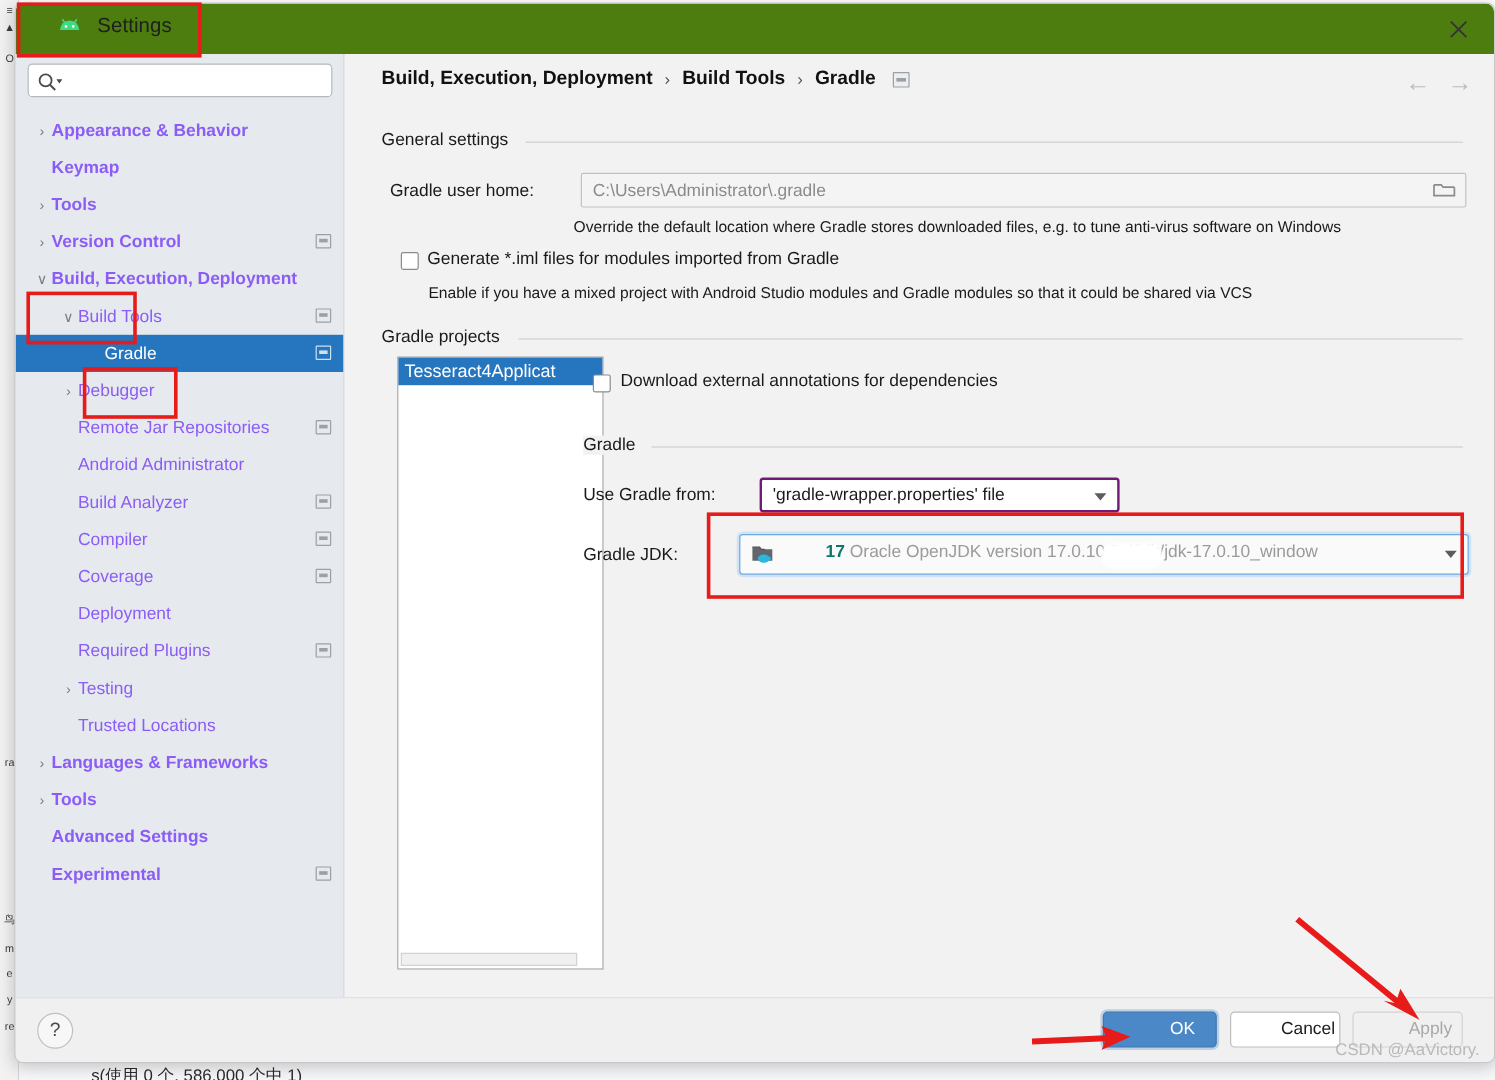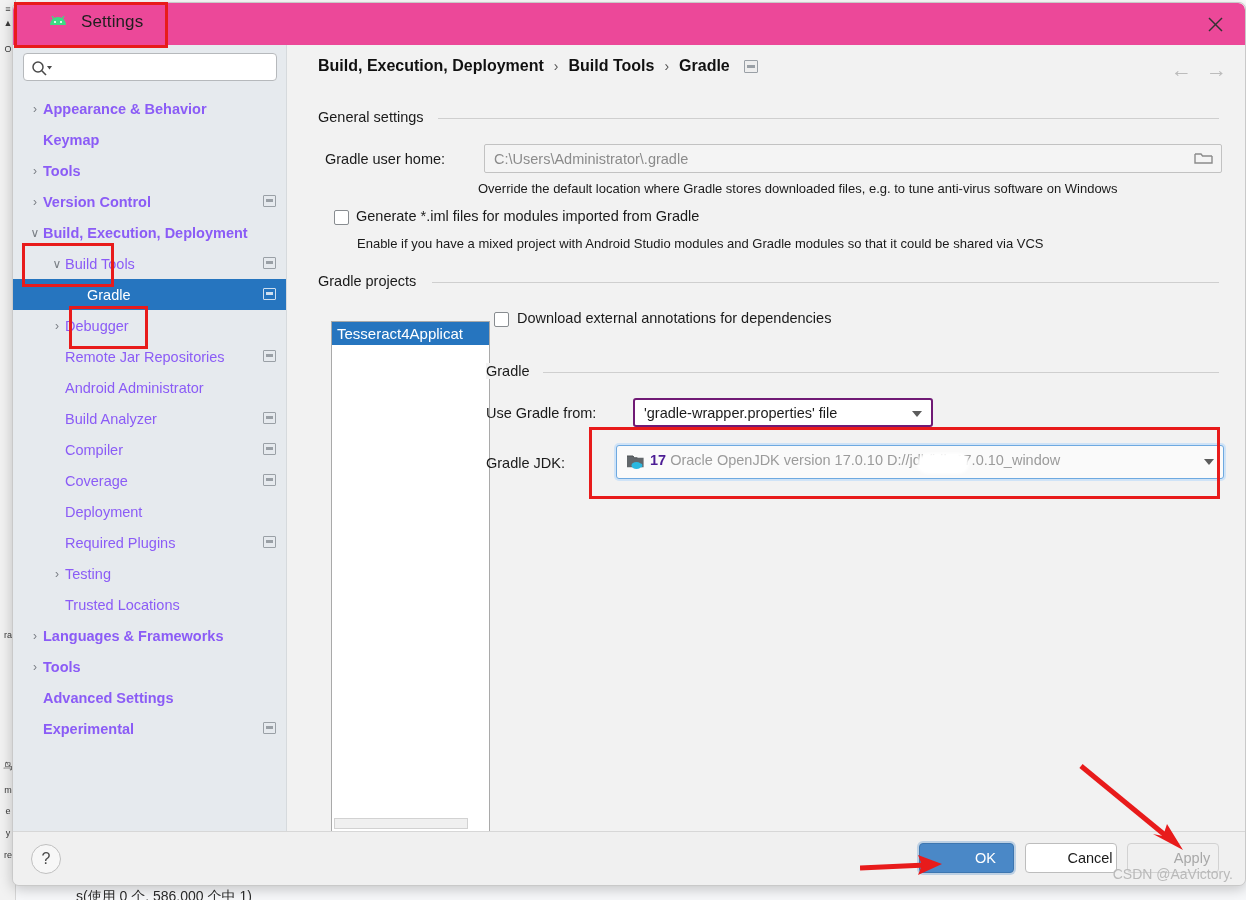--- a/index.html
+++ b/index.html
@@ -48,21 +48,21 @@
     background: #f2f2f2;
     border: 1px solid #c9c9c9;
     border-radius: 7px;
     box-shadow: 0 3px 14px rgba(0,0,0,0.22);
     overflow: hidden;
   }
 
   
   .title-bar {
     position: absolute; left: 0; top: 0; width: 100%; height: 42px;
-    background: #ec4899;
+    background: #4d7c0f;
     border-top-left-radius: 7px; border-top-right-radius: 7px;
   }
   .android-icon {
     position: absolute; left: 34px; top: 11px; width: 22px; height: 18px;
   }
   .title-text {
     position: absolute; left: 68px; top: 9px;
     font-size: 17px; color: #1f1f1f; letter-spacing: .1px;
   }
   .close-btn {
@@ -214,21 +214,21 @@
     position: absolute; right: 9px; top: 11px;
     width: 0; height: 0;
     border-left: 5px solid transparent; border-right: 5px solid transparent;
     border-top: 6px solid #5c5c5c;
   }
   .combo.focused {
     border: 1px solid #6ea9e0;
     box-shadow: 0 0 0 2px #cfe3f7;
     background: #fafafa;
   }
-  .jdk-ver { font-weight: bold; color: #4c1d95; }
+  .jdk-ver { font-weight: bold; color: #0f766e; margin-left: 38px; }
   .jdk-desc { color: #9b9b9b; }
   .jdk-icon { position: absolute; left: 9px; top: 7px; width: 19px; height: 17px; }
   .redact {
     position: absolute; left: 124px; top: 4px;
     width: 52px; height: 21px;
     background: #ffffff; border-radius: 11px;
     filter: blur(1.5px);
   }
 
   
@@ -473,21 +473,21 @@
 
     <div class="hint-text" style="left:190px; top:136px;">Override the default location where Gradle stores downloaded files, e.g. to tune anti-virus software on Windows</div>
 
     <div class="cbox" style="left:46px; top:165px;"></div>
     <div class="cbox-label" style="left:68px; top:163px;">Generate *.iml files for modules imported from Gradle</div>
     <div class="hint-text" style="left:69px; top:191px;">Enable if you have a mixed project with Android Studio modules and Gradle modules so that it could be shared via VCS</div>
 
     <div class="group-title" style="left:30px; top:228px;">Gradle projects</div>
     <div class="group-rule" style="left:144px; top:237px; right:26px;"></div>
 
-    <div class="proj-list" style="left:43px; top:276px; width:159px; height:511px;">
+    <div class="proj-list" style="left:43px; top:252px; width:172px; height:511px;">
       <div class="proj-item">Tesseract4Applicat</div>
       <div class="proj-hscroll"></div>
     </div>
 
     <div class="cbox" style="left:206px; top:267px;"></div>
     <div class="cbox-label" style="left:229px; top:265px;">Download external annotations for dependencies</div>
 
     <div class="group-title" style="left:198px; top:318px;">Gradle</div>
     <div class="group-rule" style="left:255px; top:327px; right:26px;"></div>
 

